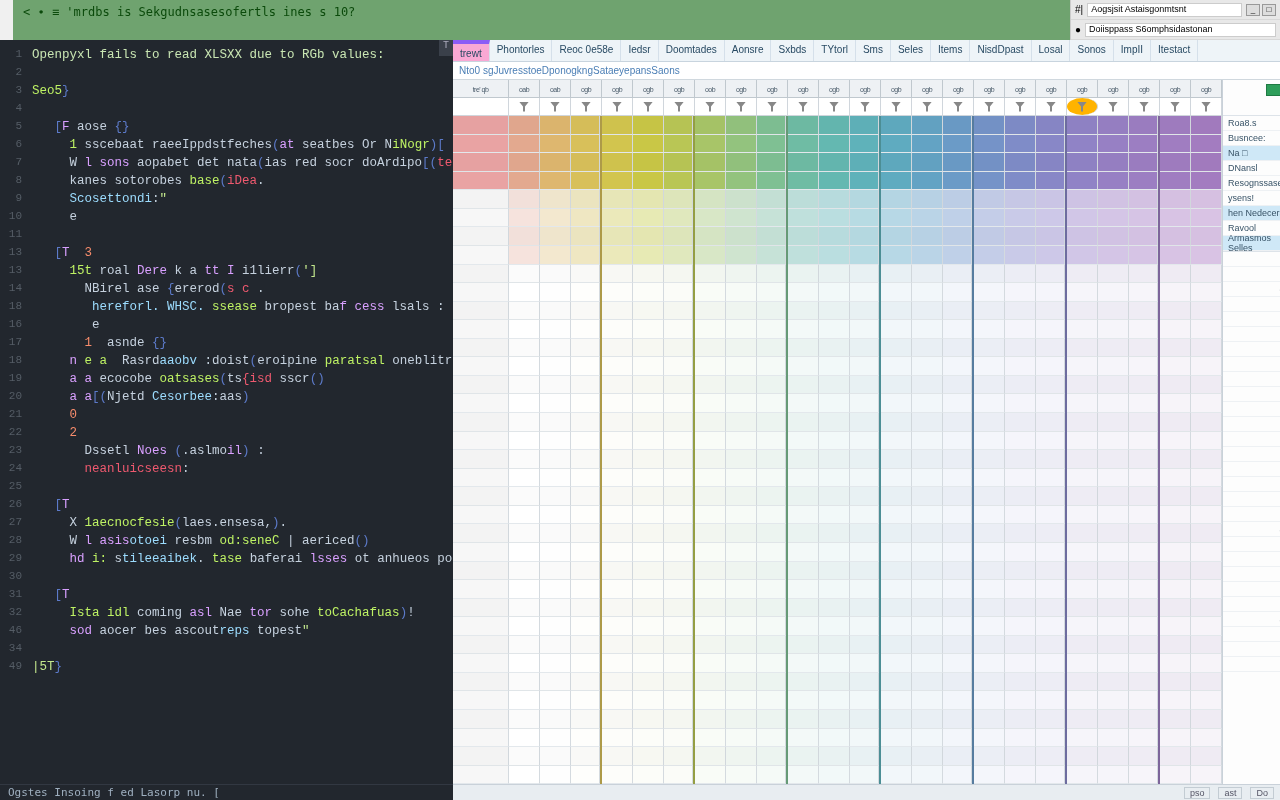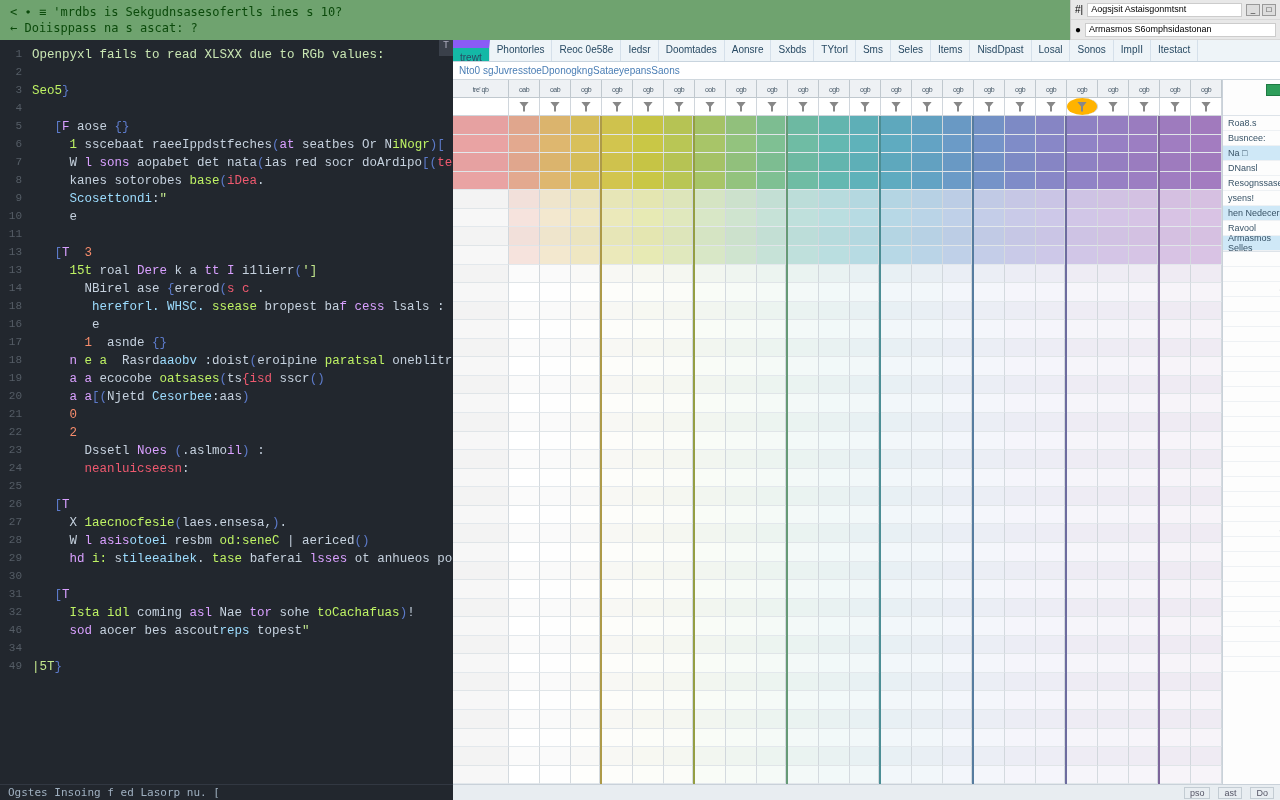--- a/index.html
+++ b/index.html
@@ -16,20 +16,21 @@
   .top-green {
     height: 40px;
     background: #6fa36f;
     color: #0b4a0b;
     font-family: Consolas, monospace;
     font-size: 12px;
     padding: 4px 10px;
     line-height: 16px;
     overflow: hidden;
     white-space: nowrap;
+    margin-left: 13px;
   }
 
   
   .win-right {
     position: absolute;
     top: 0; right: 0;
     width: 210px; height: 40px;
     background: #e8e8e8;
     display: flex; flex-direction: column;
     font-size: 10px;
@@ -119,21 +120,21 @@
     display: flex;
     align-items: stretch;
     font-size: 10px;
     color: #284a63;
   }
   .ribbon-tab {
     padding: 4px 7px;
     border-right: 1px solid #d5e0ea;
     white-space: nowrap;
   }
-  .ribbon-tab.active { background: #14b8a6; border-top: 8px solid #8b5cf6; }
+  .ribbon-tab.active { background: #f9a8d4; border-top: 4px solid #8b5cf6; }
 
   
   .addr-bar {
     height: 18px;
     border-bottom: 1px solid #d0d8de;
     font-size: 10px;
     color: #4a7eb5;
     padding: 2px 6px;
     display: flex; align-items: center;
     position: relative;
@@ -314,35 +315,34 @@
   .sheet-status .box {
     border: 1px solid #c3ccd3; padding: 0 5px; height: 12px;
     line-height: 10px;
   }
 </style>
 </head>
 <body>
 
 <div class="top-green">
   <div>&lt; ∙ ≡  'mrdbs is Sekgudnsasesofertls ines s 10?</div>
-  <div>← Doiisppass na s ascat: ?</div>
 </div>
 
 <div class="win-right">
   <div class="win-right-row">
     <span>#|</span>
     <div class="win-caption-box">Aogsjsit  Astaisgonmtsnt</div>
     <div class="win-btns">
       <div class="win-btn">_</div>
       <div class="win-btn">□</div>
     </div>
   </div>
   <div class="win-right-row">
     <span>●</span>
-    <div class="win-caption-box">Armasmos  S6omphsidastonan</div>
+    <div class="win-caption-box">Doiisppass  S6omphsidastonan</div>
   </div>
 </div>
 
 <div class="main">
 
   <div class="editor-pane">
     <div class="editor-tab">T</div>
     <div class="gutter" id="gutter">
         <div>1</div>
         <div>2</div>

